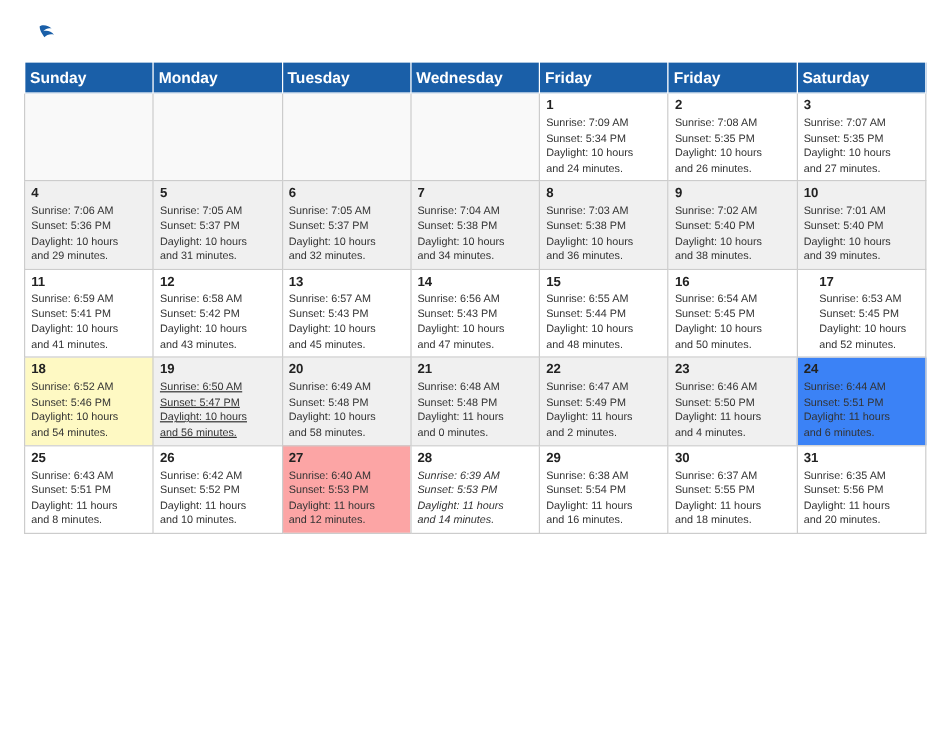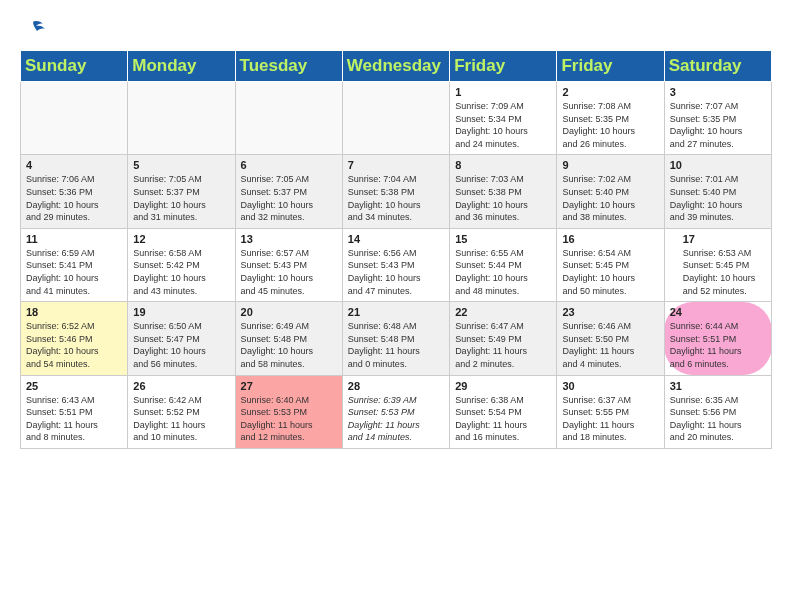--- a/index.html
+++ b/index.html
@@ -36,22 +36,22 @@
       color: #555;
       margin-top: 2px;
     }
     .calendar {
       width: 100%;
       border-collapse: collapse;
       margin-top: 4px;
     }
     .calendar th {
       background: #1a5fa8;
-      color: #bef264;
-      font-size: 17px;
+      color: #ffffff;
+      font-size: 13px;
       font-weight: bold;
       padding: 5px 4px;
       text-align: left;
       border: 1px solid #fff;
     }
     .calendar td {
       vertical-align: top;
       border: 1px solid #ccc;
       padding: 4px 5px;
       width: calc(100% / 7);
@@ -268,21 +268,21 @@
       <tr>
         <td style="background: #fef9c3;">
           <span class="day-num">18</span>
           <div class="day-info" style="white-space: pre-line;">Sunrise: 6:52 AM
 Sunset: 5:46 PM
 Daylight: 10 hours
 and 54 minutes.</div>
         </td>
         <td style="background: rgb(240, 240, 240);">
           <span class="day-num">19</span>
-          <div class="day-info" style="white-space: pre-line;">Sunrise: 6:50 AM
+          <div class="day-info" style="white-space: pre-line; text-decoration: underline;">Sunrise: 6:50 AM
 Sunset: 5:47 PM
 Daylight: 10 hours
 and 56 minutes.</div>
         </td>
         <td style="background: rgb(240, 240, 240);">
           <span class="day-num">20</span>
           <div class="day-info" style="white-space: pre-line;">Sunrise: 6:49 AM
 Sunset: 5:48 PM
 Daylight: 10 hours
 and 58 minutes.</div>
@@ -301,21 +301,21 @@
 Daylight: 11 hours
 and 2 minutes.</div>
         </td>
         <td style="background: rgb(240, 240, 240);">
           <span class="day-num">23</span>
           <div class="day-info" style="white-space: pre-line;">Sunrise: 6:46 AM
 Sunset: 5:50 PM
 Daylight: 11 hours
 and 4 minutes.</div>
         </td>
-        <td style="background: #f9a8d4; border-radius: 29px;">
+        <td style="background: #3b82f6;">
           <span class="day-num">24</span>
           <div class="day-info" style="white-space: pre-line;">Sunrise: 6:44 AM
 Sunset: 5:51 PM
 Daylight: 11 hours
 and 6 minutes.</div>
         </td>
       </tr>
       <tr>
         <td style="background: rgb(255, 255, 255);">
           <span class="day-num">25</span>

